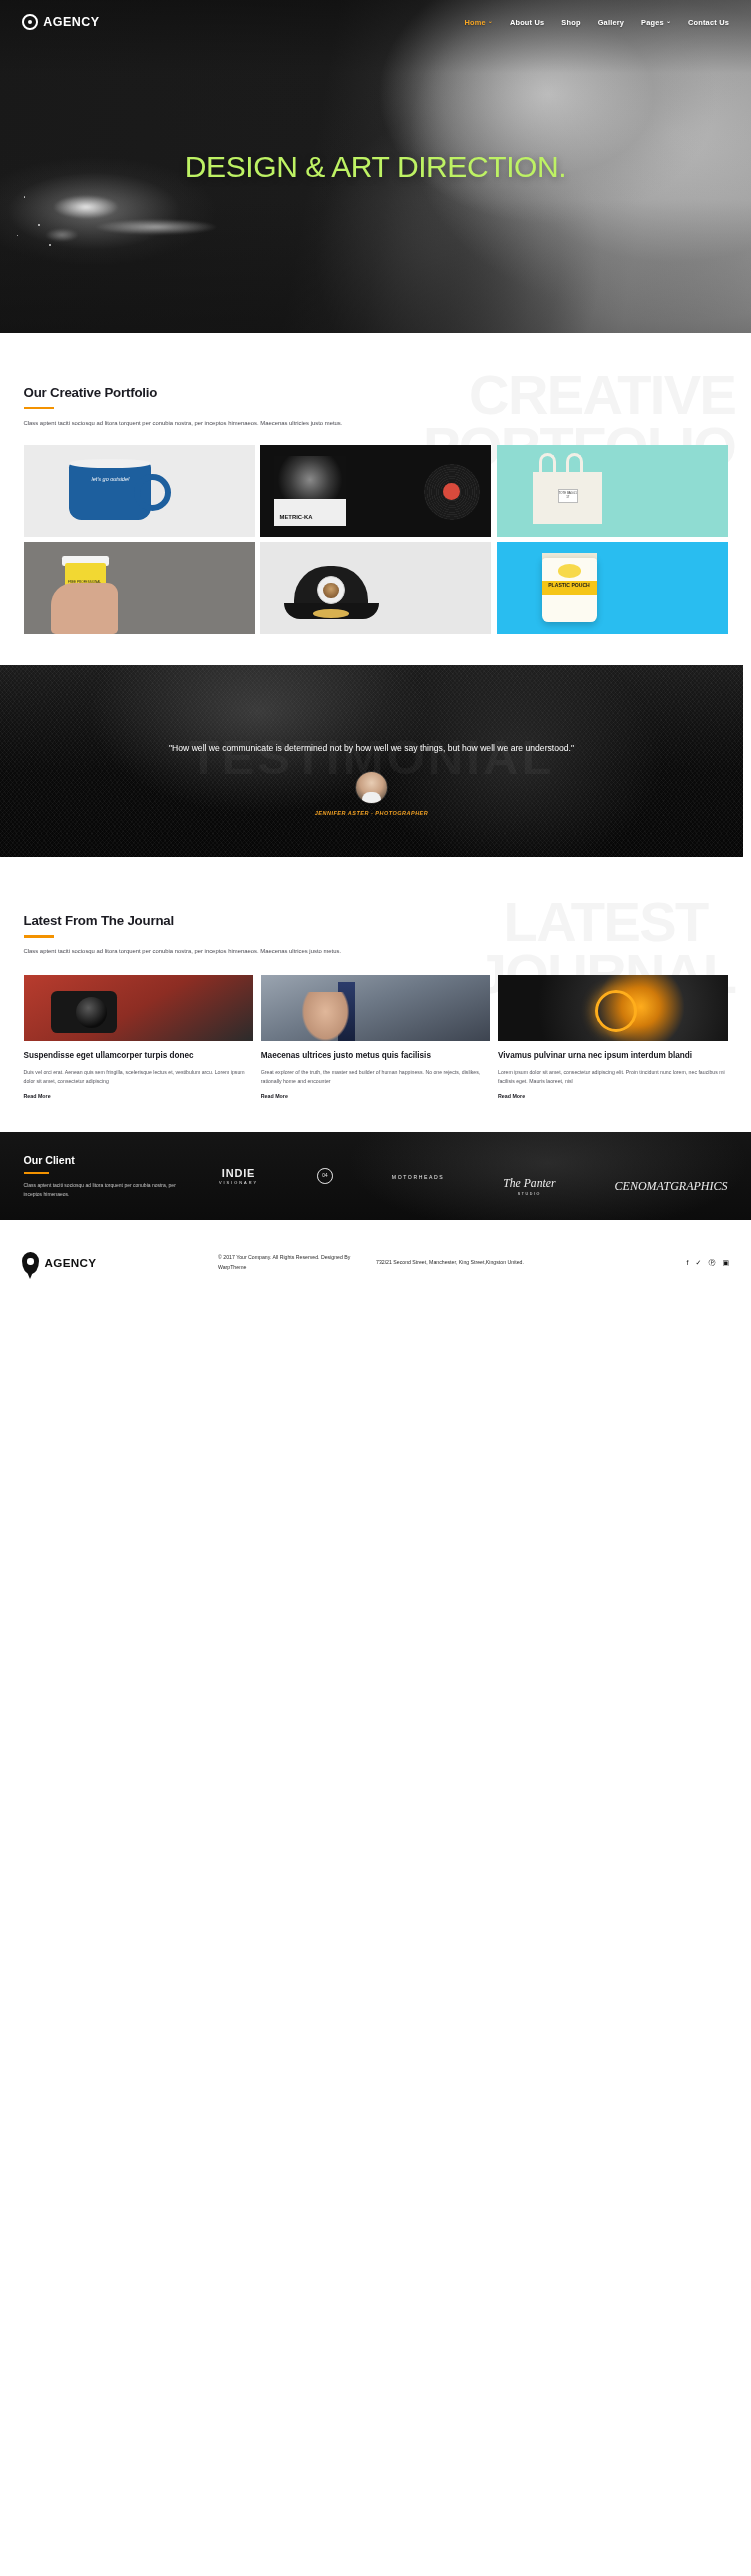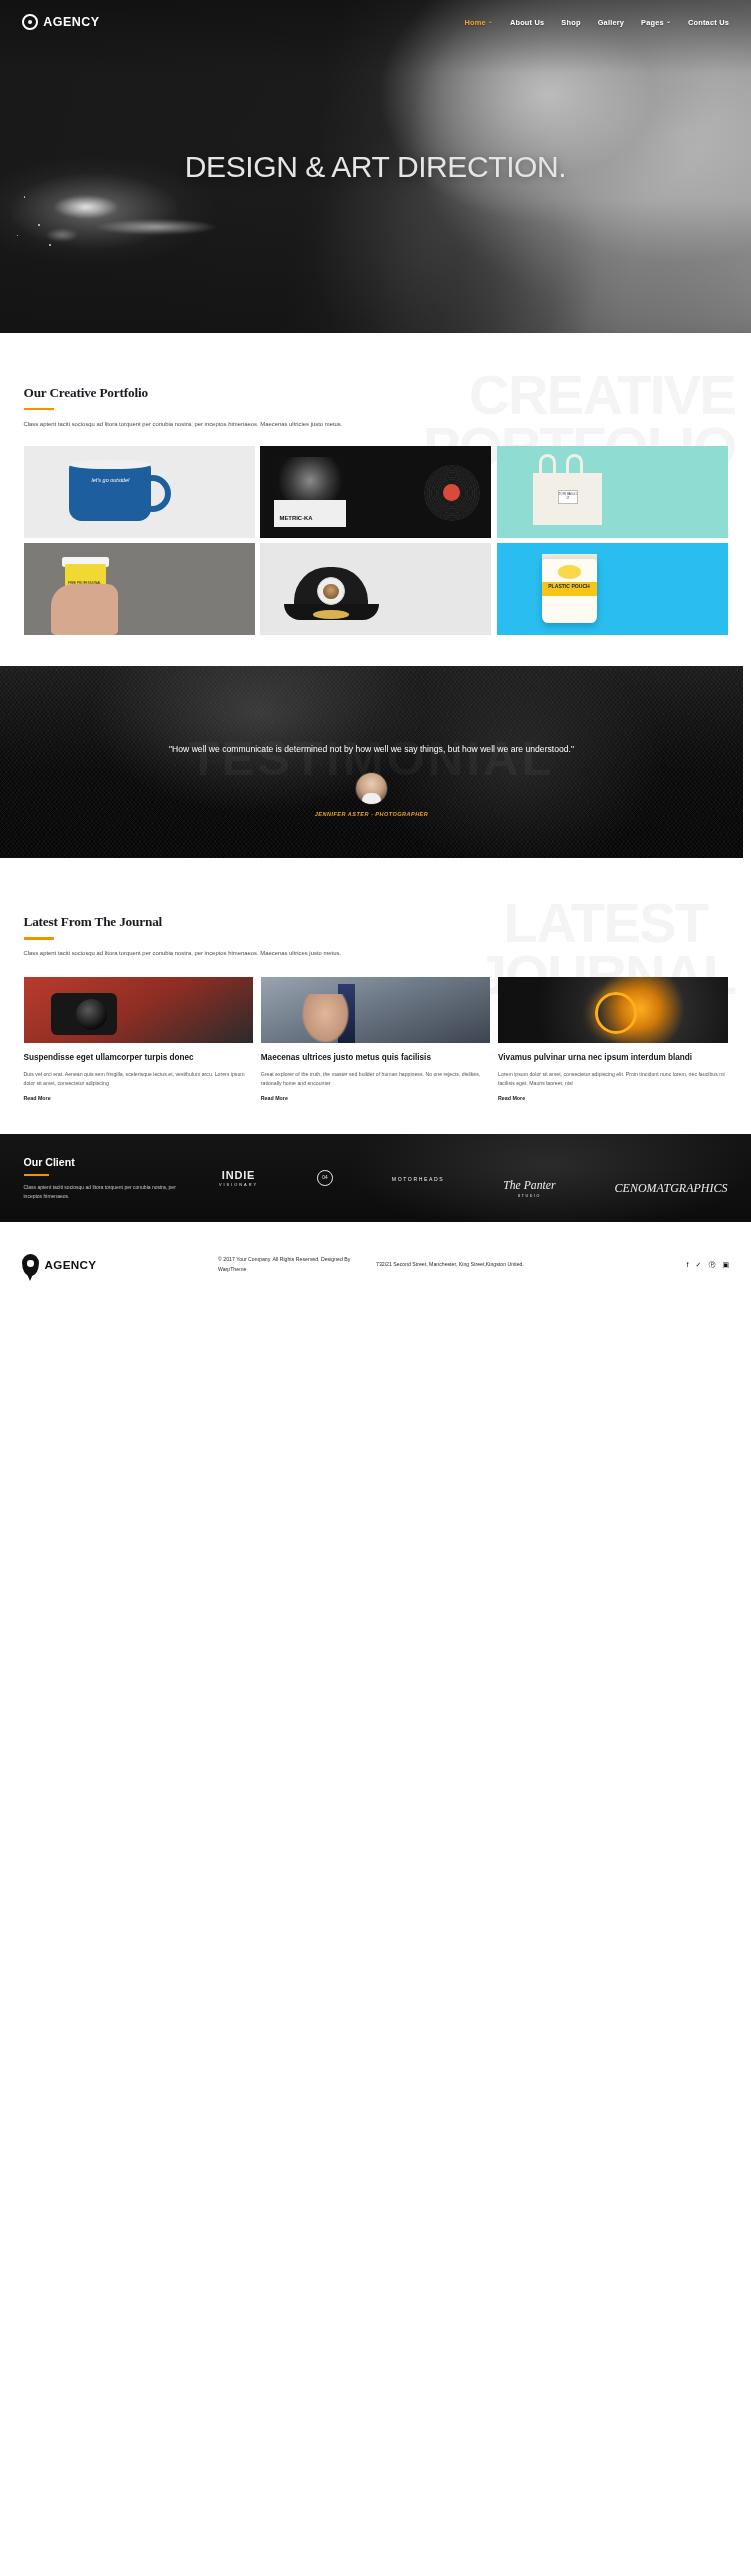--- a/index.html
+++ b/index.html
@@ -64,37 +64,37 @@
   nav.mainnav a {
     color:#ffffff; font-size:7.4px; font-weight:bold; letter-spacing:0.2px;
     text-decoration:none; display:inline-flex; align-items:center; gap:2.3px;
     text-shadow:0 0.8px 1.6px rgba(0,0,0,0.35);
   }
   nav.mainnav a.active { color:#f5a524; }
   .caret { font-size:5.5px; line-height:1; }
 
   .hero-title {
     position:absolute; left:0; right:0; top:150px;
-    text-align:center; color:#e5e5e5;
+    text-align:center; color:#bef264;
     font-size:30px; font-weight:normal; letter-spacing:-0.4px;
     text-shadow:0 1.6px 7.8px rgba(0,0,0,0.35);
     z-index:5;
   }
 
   
   .section { position:relative; width:751px; }
   .wrap { width:704px; margin:0 auto; position:relative; }
   .watermark {
     position:absolute; font-weight:bold; color:#f4f4f4;
     font-size:56px; line-height:0.92; letter-spacing:-1.6px;
     user-select:none; z-index:0; white-space:pre-line; text-align:right;
   }
   .sec-head { position:relative; z-index:3; }
   .sec-title {
-    font-size:13.3px; font-weight:bold; color:#1b1b22; letter-spacing:-0.2px;font-family:Liberation Serif, serif;
+    font-size:13.3px; font-weight:bold; color:#1b1b22; letter-spacing:-0.2px;
   }
   .rule { width:30px; height:2.3px; background:#f39200; margin:7px 0 8.6px; }
   .sec-desc { font-size:5.9px; color:#4a4a52; line-height:1.7; max-width:501px; }
 
   
   .portfolio { padding:52px 0 0; background:#fff; }
   .grid {
     display:grid; grid-template-columns:repeat(3,1fr); gap:5.5px;
     margin-top:17px; position:relative; z-index:2;
   }

